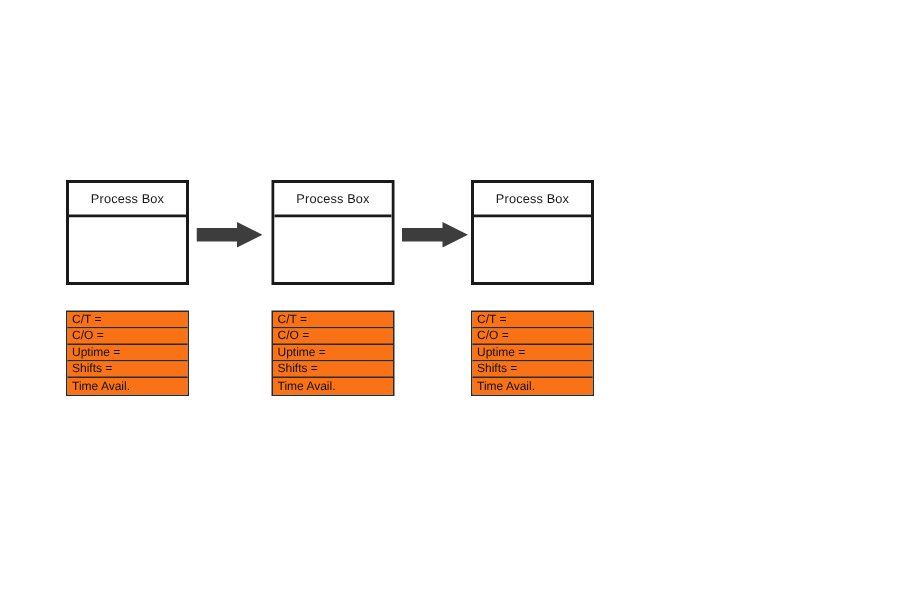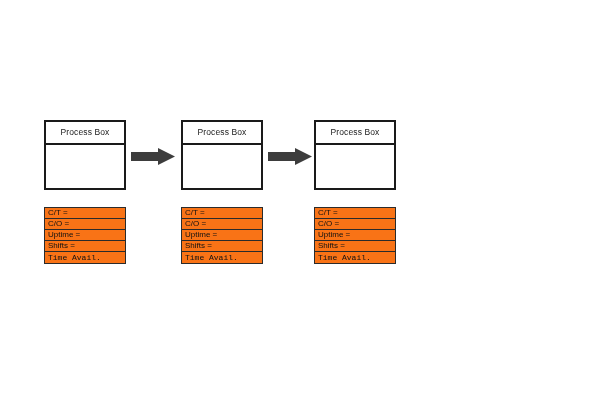--- a/index.html
+++ b/index.html
@@ -78,21 +78,20 @@
     height: 11px;
     box-sizing: border-box;
     border-bottom: 1px solid #2b2b2b;
     display: flex;
     align-items: center;
     padding-left: 3px;
     background: #f97316;
   }
   .data-row:last-child {
     border-bottom: none;
-    font-family: Liberation Mono, monospace;
   }
   .data-row-label {
     font-size: 8px;
     line-height: 1;
     color: #111111;
     white-space: nowrap;
   }
 
   
   .flow-arrow {

